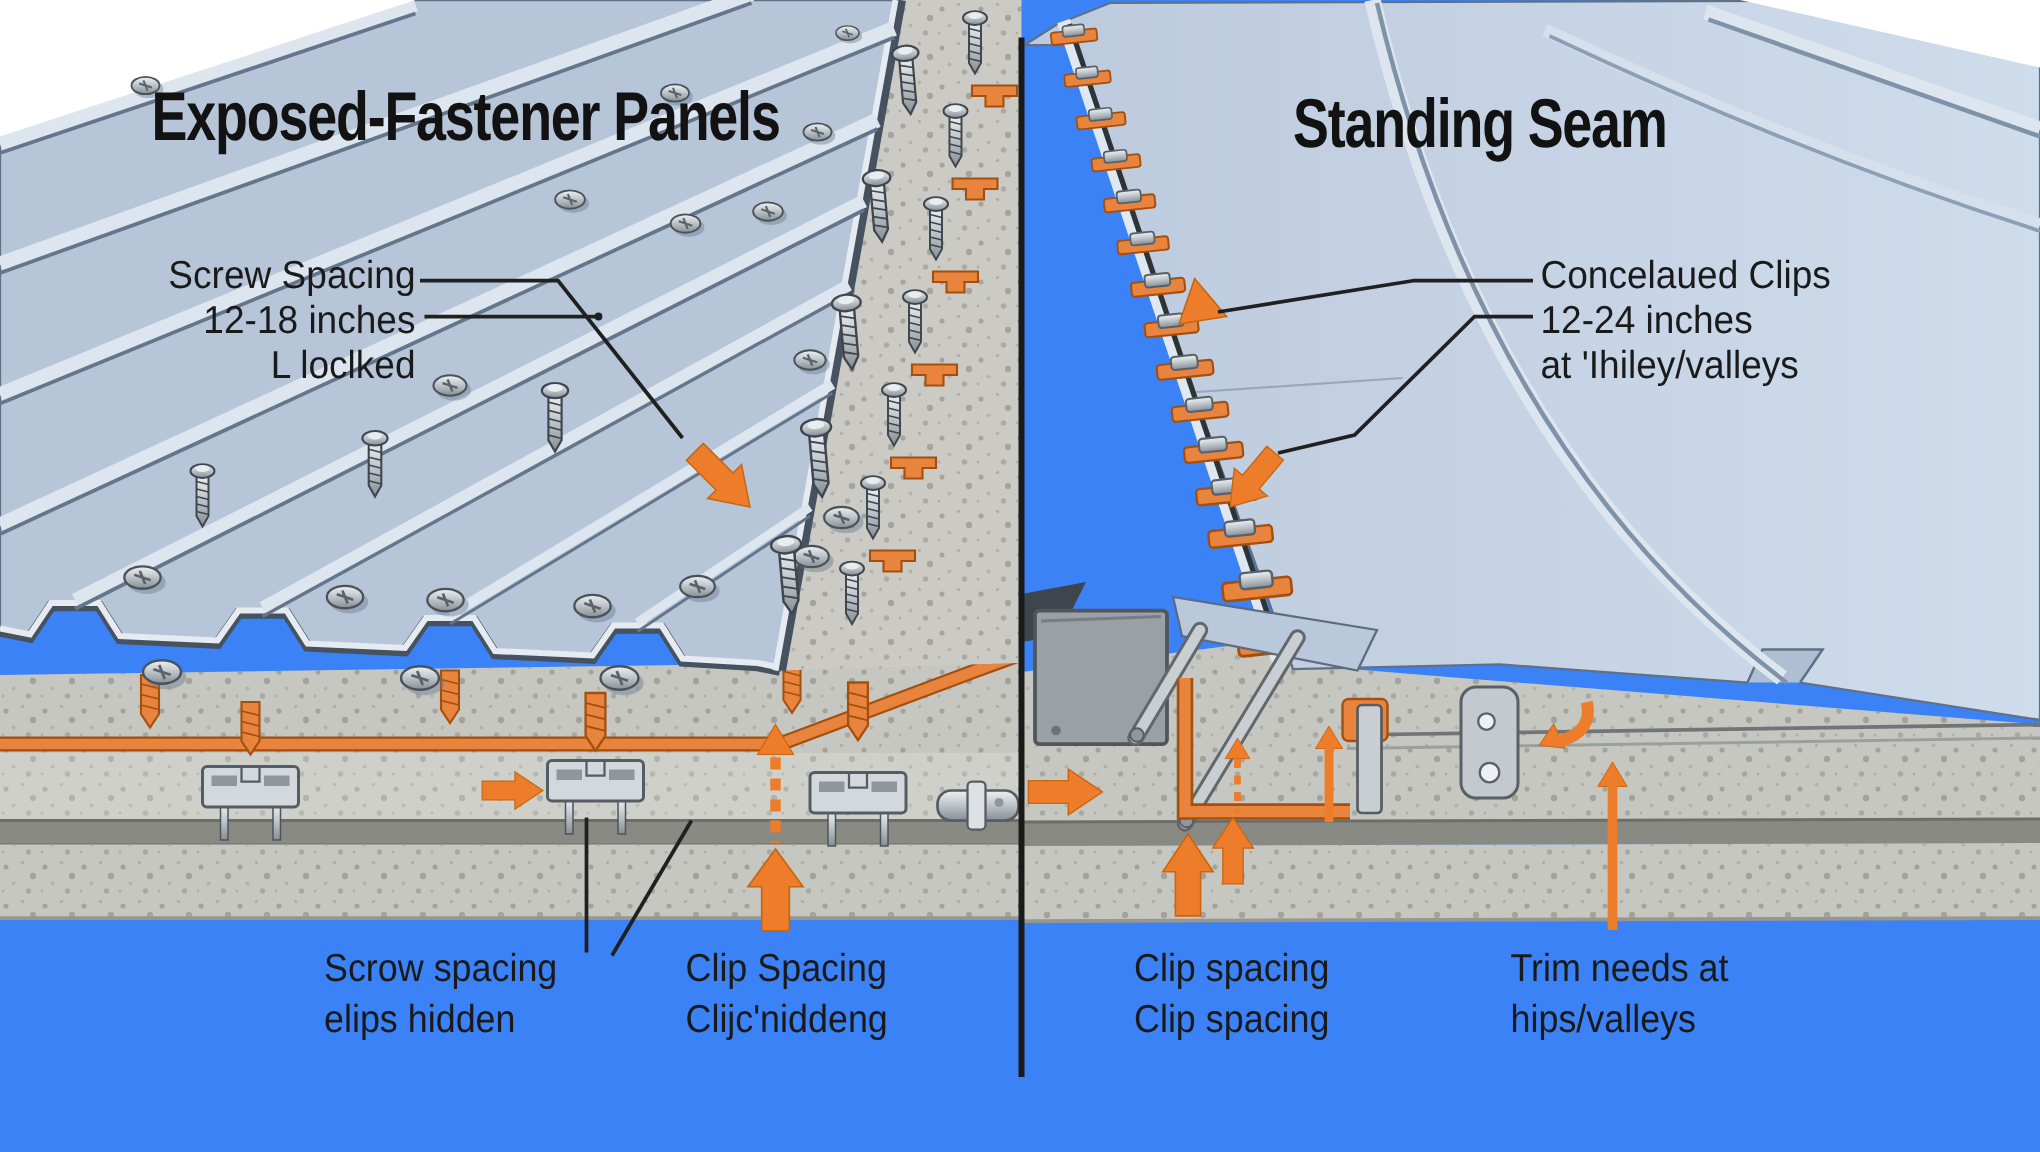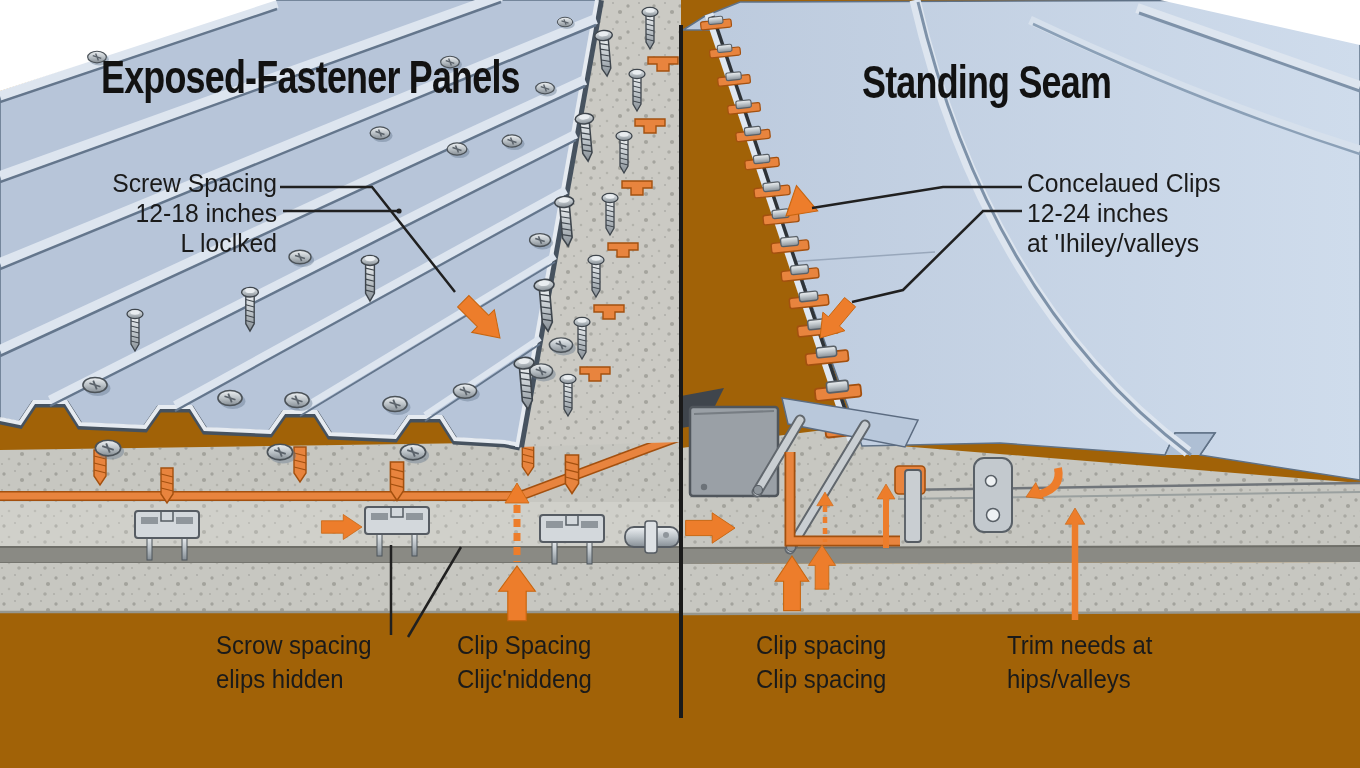--- a/index.html
+++ b/index.html
@@ -1,16 +1,16 @@
 <!DOCTYPE html>
 <html><head>
 <meta charset="utf-8">
 <style>
   html,body{margin:0;padding:0;background:#ffffff;}
-  #stage{position:relative;width:1360px;height:768px;overflow:hidden;background:#a16207;
+  #stage{position:relative;width:1360px;height:768px;overflow:hidden;background:#3b82f6;
          font-family:"Liberation Sans","DejaVu Sans",sans-serif;}
   #art{position:absolute;left:0;top:0;}
   .lbl{position:absolute;color:#1a1a1a;white-space:nowrap;}
   .title{font-size:46px;font-weight:700;letter-spacing:-1px;transform:scaleX(0.78);transform-origin:0 0;color:#121212;}
   .callout{font-size:26px;line-height:30px;font-weight:400;transform:scaleX(0.95);}
   .callout.right-align{text-align:right;transform-origin:100% 0;}
   .callout.left-align{text-align:left;transform-origin:0 0;}
   .bottomlbl{font-size:26px;line-height:34px;font-weight:400;transform:scaleX(0.92);transform-origin:0 0;}
 </style>
 </head>

